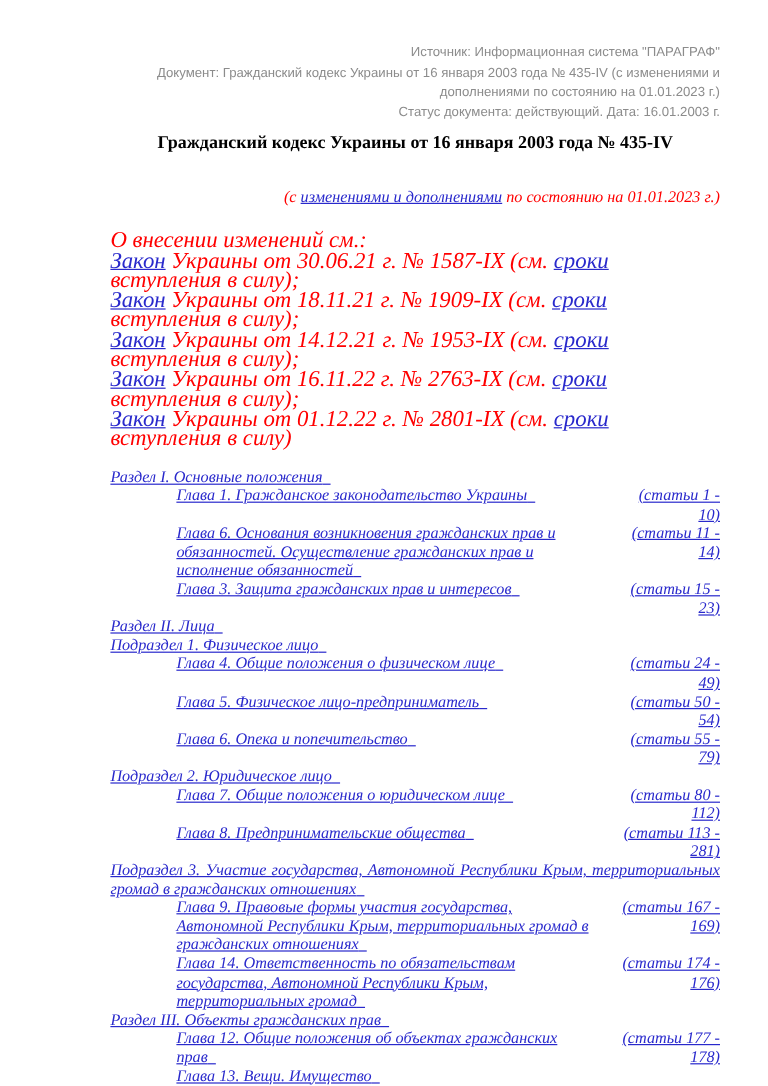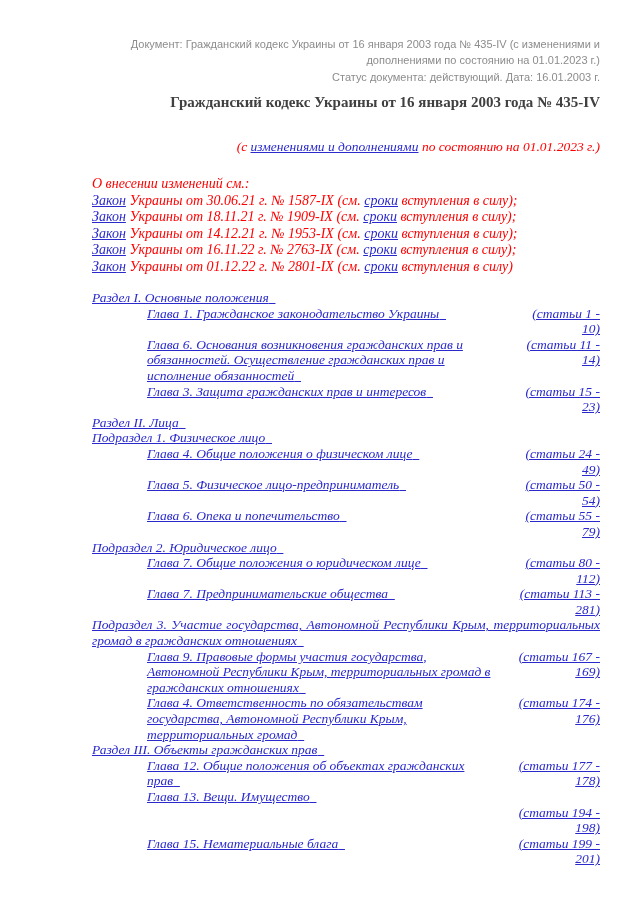--- a/index.html
+++ b/index.html
@@ -18,41 +18,41 @@
     color: #8c8c8c;
     text-align: right;
     line-height: 16px;
     margin-bottom: 9px;
   }
   .doc-meta div { margin-bottom: 1px; }
 
   .doc-title {
     font-size: 15px;
     font-weight: bold;
-    color: #404040;
-    text-align: right;
+    color: #000000;
+    text-align: center;
     margin: 0 0 1px 0;
   }
   .doc-subtitle {
     font-size: 13.5px;
     font-style: italic;
     color: #ff0000;
     text-align: right;
     margin-bottom: 21px;
     margin-top: 28px;
   }
 
   .link {
     color: #2929cc;
     text-decoration: underline;
     cursor: pointer;
   }
 
   .amendments {
-    font-size: 14px;
+    font-size: 19px;
     font-style: italic;
     color: #ff0000;
     line-height: 16.5px;
     margin-bottom: 15px;
   }
 
   .toc {
     font-size: 13.5px;
     font-style: italic;
     line-height: 15.6px;
@@ -64,20 +64,21 @@
   .toc-title { width: 345px; flex: none; }
   .toc-title .link::after { content: "\00a0\00a0"; }
   .toc-range { margin-left: auto; width: 89px; flex: none; text-align: right; }
 </style>
 </head>
 <body>
 
 <div class="page">
 
   <div class="doc-meta">
+    <div>Источник: Информационная система "ПАРАГРАФ"</div>
     <div>Документ: Гражданский кодекс Украины от 16 января 2003 года № 435-IV (с изменениями и дополнениями по состоянию на 01.01.2023 г.)</div>
     <div>Статус документа: действующий. Дата: 16.01.2003 г.</div>
   </div>
 
   <h1 class="doc-title">Гражданский кодекс Украины от 16 января 2003 года № 435-IV</h1>
 
   <div class="doc-subtitle"><span>(с </span><a class="link">изменениями и дополнениями</a><span> по состоянию на 01.01.2023 г.)</span></div>
 
   <div class="amendments">
     <div>О внесении изменений см.:</div>
@@ -117,30 +118,30 @@
       <div class="toc-row">
         <div class="toc-title"><a class="link">Глава 6. Опека и попечительство</a></div>
         <div class="toc-range"><a class="link">(статьи 55 - 79)</a></div>
       </div>
       <div class="toc-section"><a class="link">Подраздел 2. Юридическое лицо</a></div>
       <div class="toc-row">
         <div class="toc-title"><a class="link">Глава 7. Общие положения о юридическом лице</a></div>
         <div class="toc-range"><a class="link">(статьи 80 - 112)</a></div>
       </div>
       <div class="toc-row">
-        <div class="toc-title"><a class="link">Глава 7. Предпринимательские общества</a></div>
+        <div class="toc-title"><a class="link">Глава 8. Предпринимательские общества</a></div>
         <div class="toc-range"><a class="link">(статьи 113 - 281)</a></div>
       </div>
       <div class="toc-section"><a class="link">Подраздел 3. Участие государства, Автономной Республики Крым, территориальных громад в гражданских отношениях</a></div>
       <div class="toc-row">
         <div class="toc-title"><a class="link">Глава 9. Правовые формы участия государства, Автономной Республики Крым, территориальных громад в гражданских отношениях</a></div>
         <div class="toc-range"><a class="link">(статьи 167 - 169)</a></div>
       </div>
       <div class="toc-row">
-        <div class="toc-title"><a class="link">Глава 4. Ответственность по обязательствам государства, Автономной Республики Крым, территориальных громад</a></div>
+        <div class="toc-title"><a class="link">Глава 14. Ответственность по обязательствам государства, Автономной Республики Крым, территориальных громад</a></div>
         <div class="toc-range"><a class="link">(статьи 174 - 176)</a></div>
       </div>
       <div class="toc-section"><a class="link">Раздел III. Объекты гражданских прав</a></div>
       <div class="toc-row">
         <div class="toc-title"><a class="link">Глава 12. Общие положения об объектах гражданских прав</a></div>
         <div class="toc-range"><a class="link">(статьи 177 - 178)</a></div>
       </div>
       <div class="toc-row">
         <div class="toc-title"><a class="link">Глава 13. Вещи. Имущество</a></div>
       </div>

